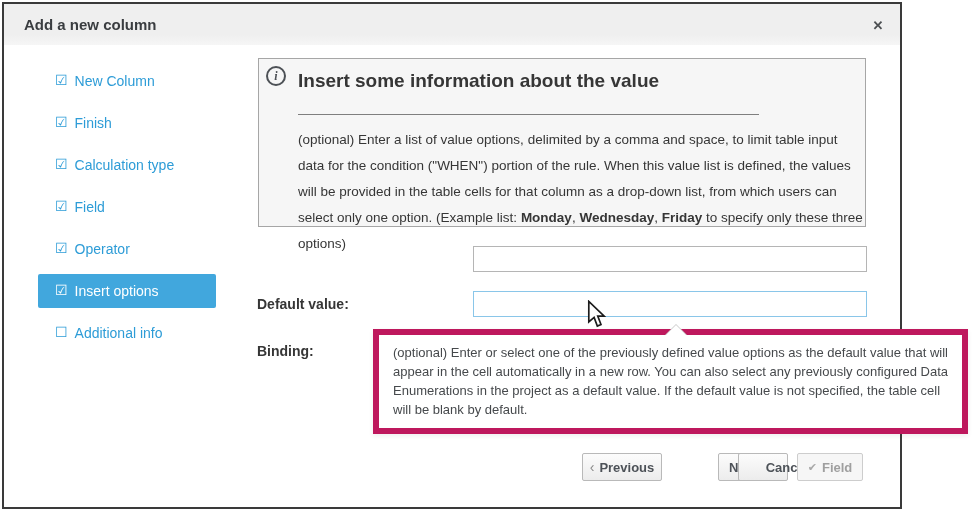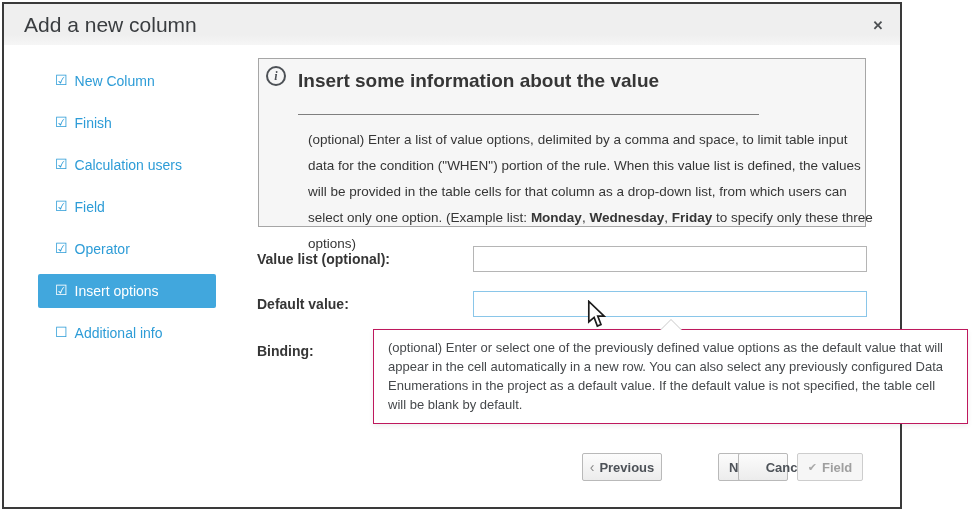--- a/index.html
+++ b/index.html
@@ -7,21 +7,21 @@
   body { font-family:"Liberation Sans", sans-serif; }
   .page { position:relative; width:976px; height:515px; background:#fff; overflow:hidden; }
 
   .dialog { position:absolute; left:2px; top:2px; width:900px; height:507px;
             border:2px solid #3a3a3a; background:#fff; }
 
   
   .dlg-header { position:absolute; left:0; top:0; width:896px; height:41px;
                 background:linear-gradient(#efefef 75%, #f6f6f6); }
   .dlg-title { position:absolute; left:20px; top:0; line-height:41px;
-               font-size:21px; font-weight:normal; color:#3a3d40; }
+               font-size:15px; font-weight:bold; color:#3a3d40; }
   .dlg-close { position:absolute; right:10px; top:9px; width:24px; height:24px;
                background:none; border:none; font-size:13px; font-weight:bold;
                color:#4c4f52; cursor:pointer; font-family:inherit; }
 
   
   .step { position:absolute; left:34px; width:178px; height:34px;
           display:flex; align-items:center; gap:7px; padding-left:17px;
           font-size:14px; color:#2d9cd7; border-radius:2px; cursor:pointer; }
   .step.active { background:#41a7dd; color:#fff; }
   .step .step-check { font-size:14px; line-height:1; position:relative; top:-1px; }
@@ -30,36 +30,36 @@
   .info-box { position:absolute; left:254px; top:54px; width:608px; height:169px;
               background:#f6f6f6; border:1px solid #a6a6a6; }
   .info-icon { position:absolute; left:7px; top:7px; width:20px; height:20px;
                border:2px solid #4d5156; border-radius:50%; color:#4d5156;
                font-family:"Liberation Serif", serif; font-weight:bold; font-style:italic;
                font-size:12px; display:flex; align-items:center; justify-content:center; }
   .info-title { position:absolute; left:39px; top:11px; font-size:19px;
                 font-weight:bold; color:#363636; }
   .info-hr { position:absolute; left:39px; top:55px; width:461px; height:0;
              border-top:1px solid #7f7f7f; }
-  .info-text { position:absolute; left:49px; top:68px; width:566px;
+  .info-text { position:absolute; left:39px; top:68px; width:566px;
                font-size:13.5px; line-height:26px; color:#363636; }
 
   
   .field-label { position:absolute; left:253px; font-size:14px; font-weight:bold;
                  color:#363636; }
   .lbl-0 { top:247px; } .lbl-1 { top:292px; } .lbl-2 { top:339px; }
   .text-input { position:absolute; left:469px; width:394px; height:26px;
                 border:1px solid #b5b5b5; background:#fff; padding:0 8px;
                 font-size:13px; font-family:inherit; color:#363636; }
   .inp-0 { top:242px; }
   .inp-1 { top:287px; border-color:#8ac6e9; outline:none; }
 
   
   .tooltip { position:absolute; left:369px; top:325px; width:595px; min-height:89px;
-             background:#fff; border:1px solid #be185d; padding:8px 14px 9px;
+             background:#fff; border:6px solid #be185d; padding:8px 14px 9px;
              box-shadow:0 2px 5px rgba(0,0,0,.07); z-index:6; }
   .tooltip::before { content:""; position:absolute; top:-11px; left:286px; width:0; height:0;
              border-left:11px solid transparent; border-right:11px solid transparent;
              border-bottom:11px solid #c9c9c9; }
   .tooltip::after  { content:""; position:absolute; top:-10px; left:287px; width:0; height:0;
              border-left:10px solid transparent; border-right:10px solid transparent;
              border-bottom:10px solid #fff; }
   .tooltip-text { font-size:13px; line-height:19px; color:#46494c; }
 
   
@@ -91,21 +91,21 @@
         <div class="step" style="top: 60px;">
           <span class="step-check">☑</span>
           <span>New Column</span>
         </div>
         <div class="step" style="top: 102px;">
           <span class="step-check">☑</span>
           <span>Finish</span>
         </div>
         <div class="step" style="top: 144px;">
           <span class="step-check">☑</span>
-          <span>Calculation users</span>
+          <span>Calculation type</span>
         </div>
         <div class="step" style="top: 186px;">
           <span class="step-check">☑</span>
           <span>Field</span>
         </div>
         <div class="step" style="top: 228px;">
           <span class="step-check">☑</span>
           <span>Operator</span>
         </div>
         <div class="step active" style="top: 270px;">
@@ -118,21 +118,20 @@
         </div>
       </div>
 
     <div class="info-box">
       <div class="info-icon">i</div>
       <div class="info-title">Insert some information about the value</div>
       <div class="info-hr"></div>
       <div class="info-text"><span>(optional) Enter a list of value options, delimited by a comma and space, to limit table input data for the condition ("WHEN") portion of the rule. When this value list is defined, the values will be provided in the table cells for that column as a drop-down list, from which users can select only one option. (Example list: </span><b>Monday</b><span>, </span><b>Wednesday</b><span>, </span><b>Friday</b><span> to specify only these three options)</span></div>
     </div>
 
-    <div class="field-label lbl-0">Value list (optional):</div>
     <input class="text-input inp-0" type="text" value="" style="">
 
     <div class="field-label lbl-1">Default value:</div>
     <input class="text-input inp-1" type="text" value="" style="">
 
     <div class="field-label lbl-2">Binding:</div>
 
     <div class="tooltip">
       <div class="tooltip-text">(optional) Enter or select one of the previously defined value options as the default value that will appear in the cell automatically in a new row. You can also select any previously configured Data Enumerations in the project as a default value. If the default value is not specified, the table cell will be blank by default.</div>
     </div>

